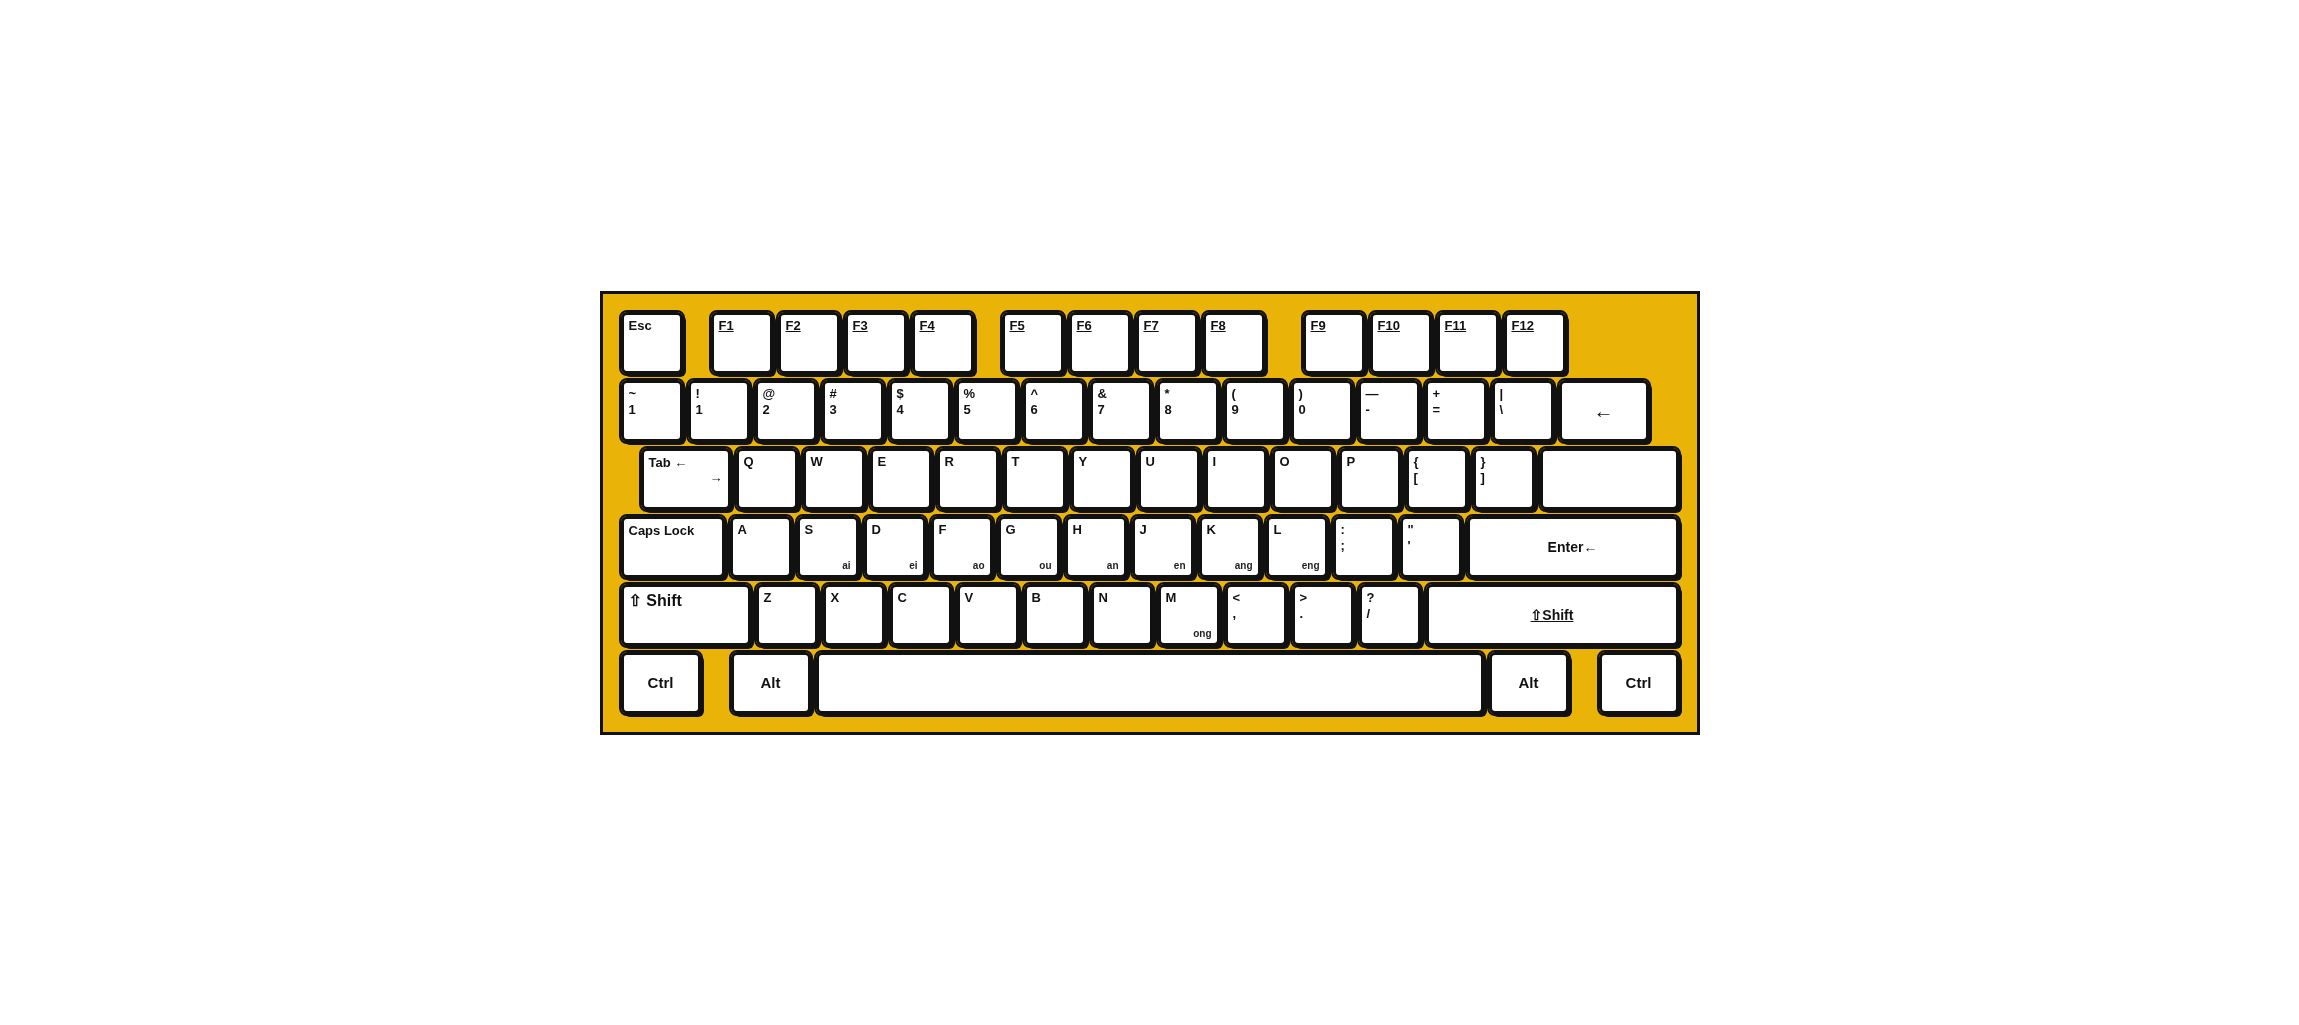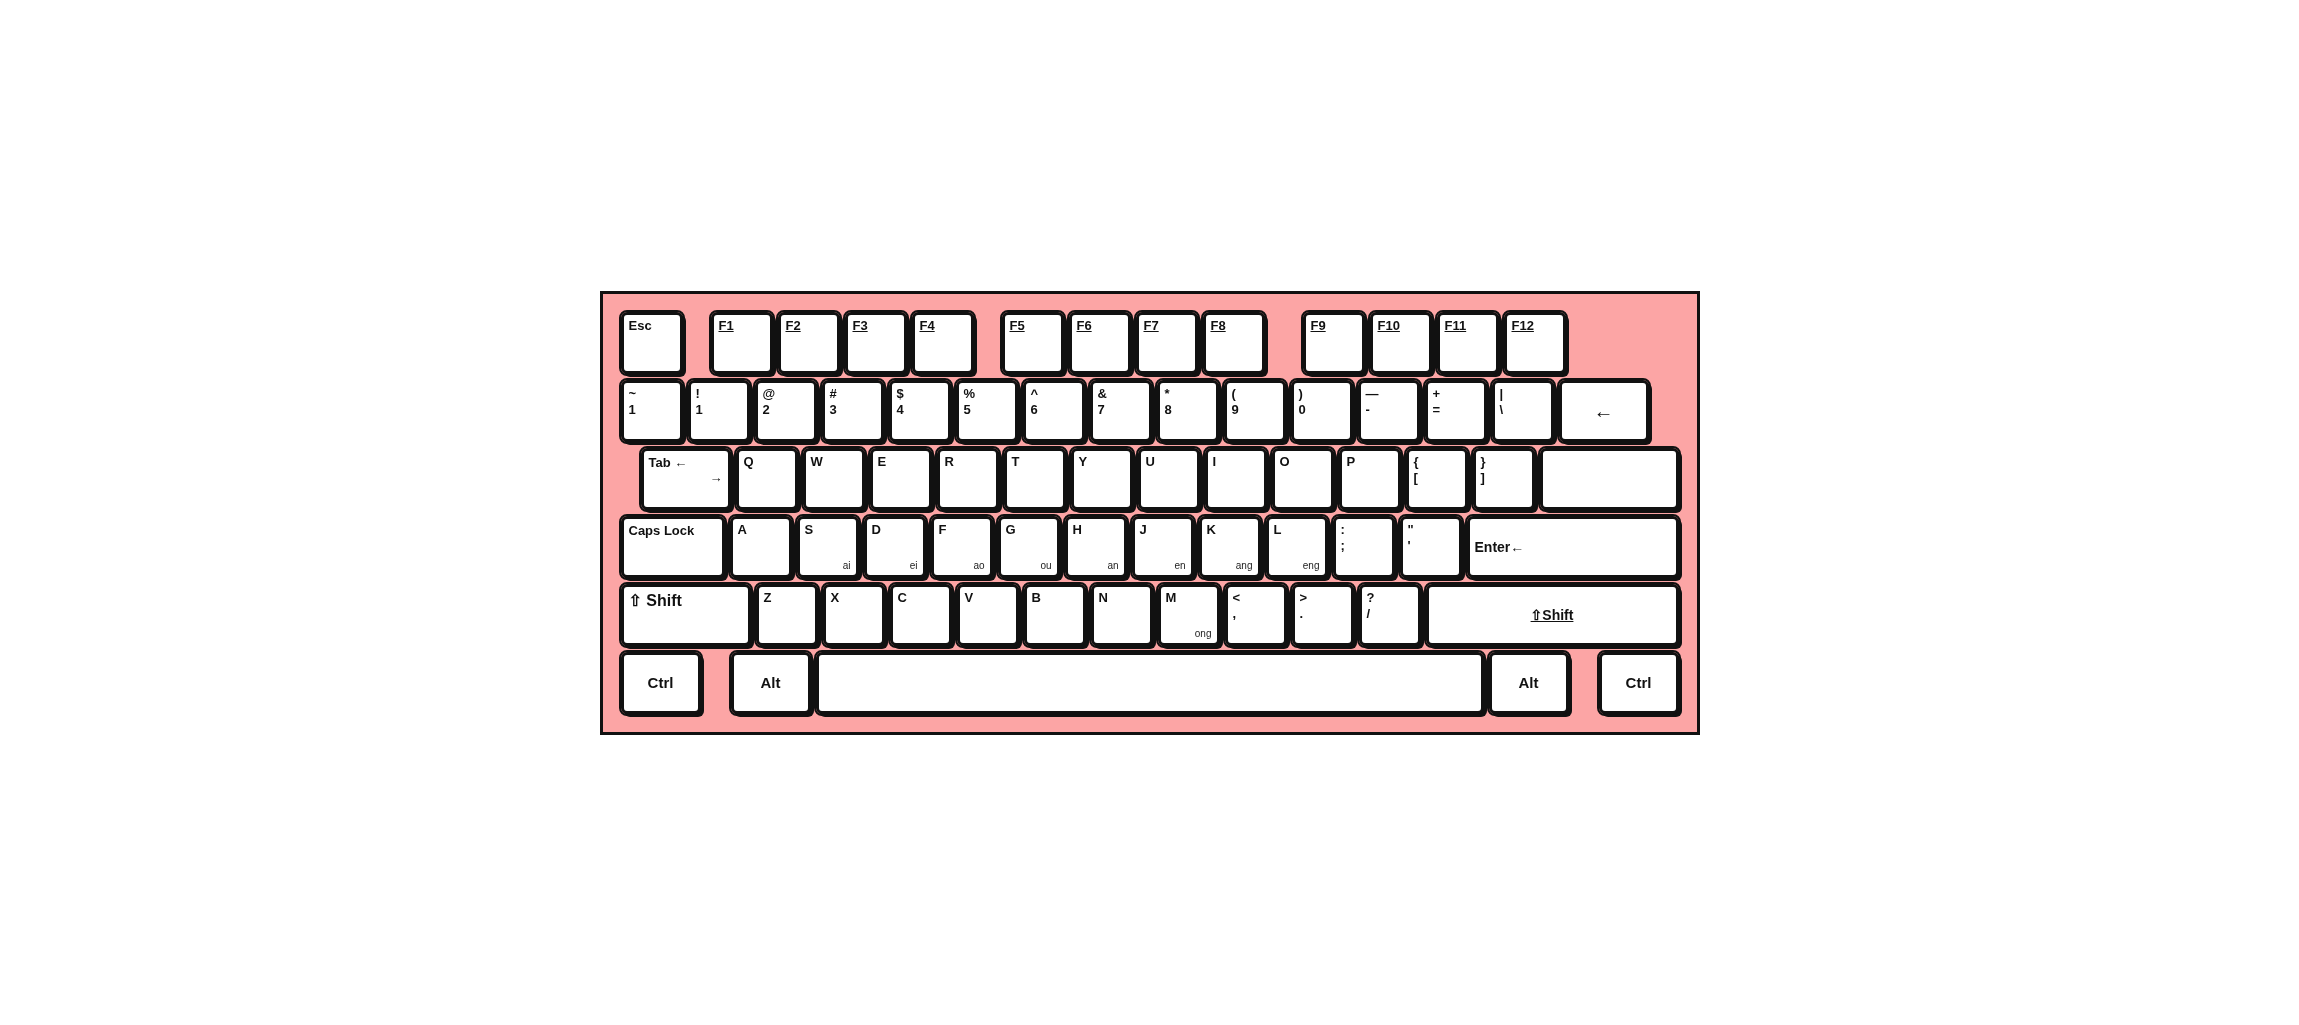--- a/index.html
+++ b/index.html
@@ -5,21 +5,21 @@
     * { box-sizing: border-box; margin: 0; padding: 0; }
     body {
       background: #fff;
       display: flex;
       justify-content: center;
       align-items: center;
       min-height: 100vh;
       font-family: 'Arial Black', Arial, sans-serif;
     }
     .keyboard {
-      background: #fca5a5;
+      background: #eab308;
       border: 3px solid #111;
       padding: 18px 18px 18px 18px;
       display: flex;
       flex-direction: column;
       gap: 6px;
       width: 1100px;
     }
     .key-row {
       display: flex;
       flex-direction: row;
@@ -53,21 +53,21 @@
       line-height: 1.1;
     }
     .key .bottom-label {
       font-size: 13px;
       font-weight: 900;
       line-height: 1.1;
       margin-top: 2px;
     }
     .key .sub-label {
       font-size: 10px;
-      font-weight: 400;
+      font-weight: 700;
       color: #222;
       position: absolute;
       bottom: 4px;
       right: 5px;
     }
     
     .key-esc   { min-width: 62px; }
     .key-f1    { min-width: 62px; text-decoration: underline; }
     .key-tab   { min-width: 90px; }
     .key-caps  { min-width: 104px; }
@@ -279,21 +279,21 @@
       <span class="sub-label">eng</span>
     </div>
     <div class="key key-main">
       <span class="top-label">:</span>
       <span class="bottom-label">;</span>
     </div>
     <div class="key key-main">
       <span class="top-label">"</span>
       <span class="bottom-label">'</span>
     </div>
-    <div class="key key-enter" style="flex:1; min-width:110px; font-size:14px; justify-content:center; align-items:flex-start;">
+    <div class="key key-enter" style="flex:1; min-width:110px; font-size:14px; justify-content:center; align-items:center;">
       <span>Enter←</span>
     </div>
   </div>
 
   <div class="key-row">
     <div class="key key-shift-l" style="min-width:130px; font-size:16px;">
       <span>⇧ Shift</span>
     </div>
     <div class="key key-main">
         <span class="top-label">Z</span>

